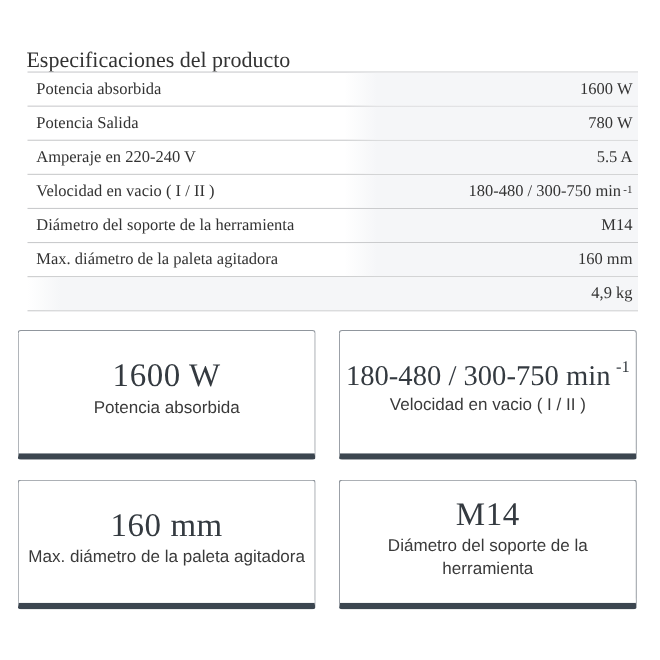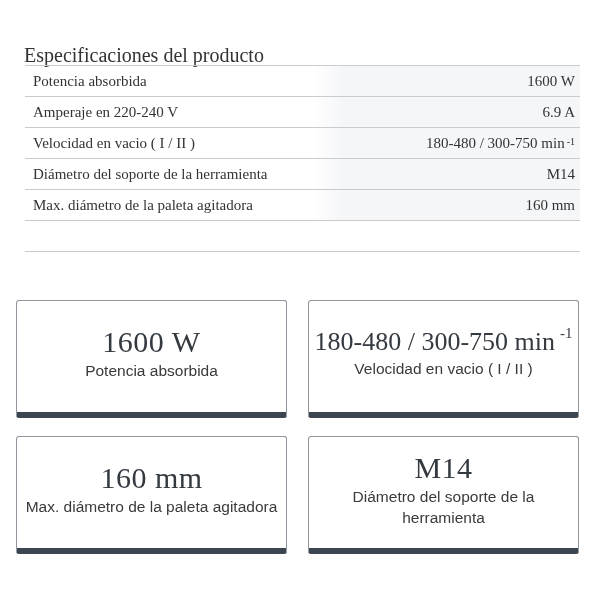--- a/index.html
+++ b/index.html
@@ -121,23 +121,29 @@
 <div class="page-title">Especificaciones del producto</div>
 
 <div class="spec-table">
   <div class="spec-row">
     <div class="spec-label">Potencia absorbida</div>
     <div class="spec-value">
         <span>1600 W</span>
       </div>
   </div>
   <div class="spec-row">
+    <div class="spec-label">Potencia Salida</div>
+    <div class="spec-value">
+        <span>780 W</span>
+      </div>
+  </div>
+  <div class="spec-row">
     <div class="spec-label">Amperaje en 220-240 V</div>
     <div class="spec-value">
-        <span>6.9 A</span>
+        <span>5.5 A</span>
       </div>
   </div>
   <div class="spec-row">
     <div class="spec-label">Velocidad en vacio ( I / II )</div>
     <div class="spec-value">
         <span>180-480 / 300-750 min</span>
         <sup class="table-sup">-1</sup>
       </div>
   </div>
   <div class="spec-row">
@@ -146,20 +152,23 @@
         <span>M14</span>
       </div>
   </div>
   <div class="spec-row">
     <div class="spec-label">Max. diámetro de la paleta agitadora</div>
     <div class="spec-value">
         <span>160 mm</span>
       </div>
   </div>
   <div class="spec-row">
+    <div class="spec-value">
+        <span>4,9 kg</span>
+      </div>
   </div>
 </div>
 
 <div class="card card-1">
   <div class="card-value"><span>1600 W</span></div>
   <div class="card-label">Potencia absorbida</div>
 </div>
 
 <div class="card card-2">
   <div class="card-value"><span>180-480 / 300-750 min</span><sup class="card-sup">-1</sup></div>

